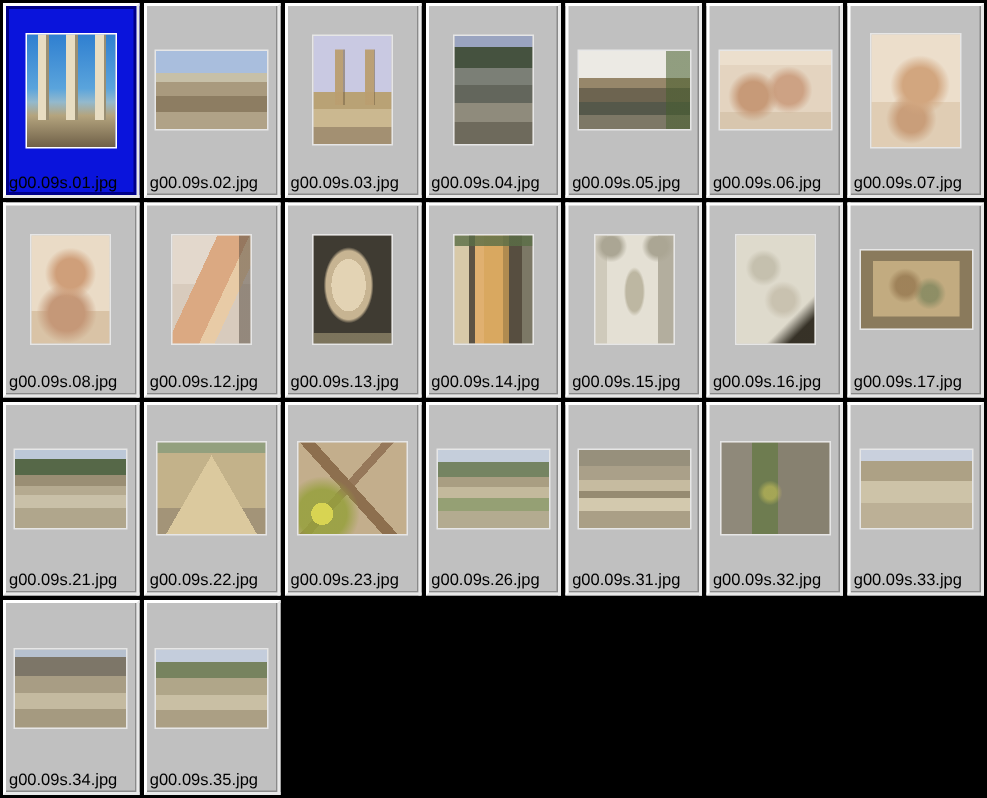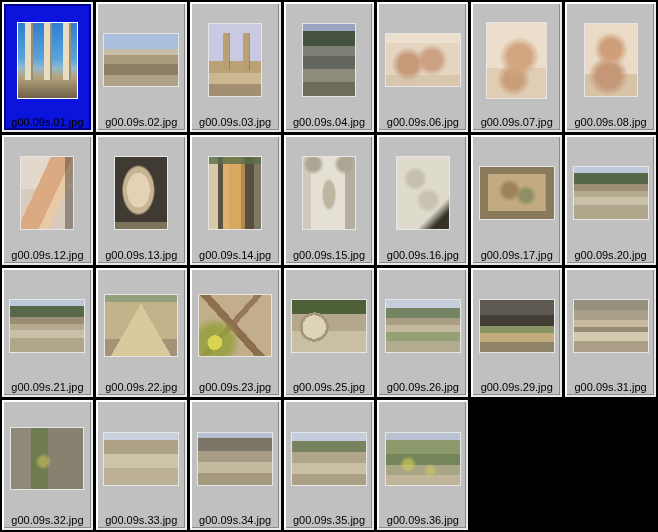--- a/index.html
+++ b/index.html
@@ -5,21 +5,21 @@
   html,body{margin:0;padding:0;background:#000;}
   .gallery{
     width:658px;height:532px;box-sizing:border-box;
     background:#000;padding:2px;
     display:grid;grid-template-columns:repeat(7,1fr);grid-auto-rows:1fr;gap:3px;
   }
   .cell{
     box-sizing:border-box;background:#c0c0c0;
     border:2px solid;border-color:#ffffff #e8e8e8 #e8e8e8 #ffffff;
     box-shadow:inset -1px -1px 0 #8a8a8a;
-    display:flex;flex-direction:column;align-items:center;
+    display:flex;flex-direction:column;
     padding:2px 2px 1px 2px;overflow:hidden;
   }
   .cell.selected{
     background:#0a14dc;
     box-shadow:inset 0 0 0 2px #000088;
   }
   .thumb{
     margin:auto;flex:0 0 auto;
     outline:1px solid rgba(255,255,255,.6);
     background-color:#b9b0a0;
@@ -159,20 +159,24 @@
   </div>
     <div class="cell">
     <div class="thumb" data-kind="temple-standing" data-shape="portrait"></div>
     <div class="label">g00.09s.03.jpg</div>
   </div>
     <div class="cell">
     <div class="thumb" data-kind="ruins-trees" data-shape="portrait"></div>
     <div class="label">g00.09s.04.jpg</div>
   </div>
     <div class="cell">
+    <div class="thumb" data-kind="ruins-white-sky" data-shape="landscape"></div>
+    <div class="label">g00.09s.05.jpg</div>
+  </div>
+    <div class="cell">
     <div class="thumb" data-kind="relief-pair" data-shape="landscape"></div>
     <div class="label">g00.09s.06.jpg</div>
   </div>
     <div class="cell">
     <div class="thumb" data-kind="relief-figure" data-shape="portrait-wide"></div>
     <div class="label">g00.09s.07.jpg</div>
   </div>
     <div class="cell">
     <div class="thumb" data-kind="relief-warrior" data-shape="portrait"></div>
     <div class="label">g00.09s.08.jpg</div>
@@ -196,63 +200,47 @@
     <div class="cell">
     <div class="thumb" data-kind="carved-panel" data-shape="portrait"></div>
     <div class="label">g00.09s.16.jpg</div>
   </div>
     <div class="cell">
     <div class="thumb" data-kind="mosaic-framed" data-shape="landscape"></div>
     <div class="label">g00.09s.17.jpg</div>
   </div>
     <div class="cell">
     <div class="thumb" data-kind="agora-terrace" data-shape="landscape"></div>
-    <div class="label">g00.09s.20.jpg</div>
-  </div>
-    <div class="cell">
-    <div class="thumb" data-kind="agora-terrace" data-shape="landscape"></div>
     <div class="label">g00.09s.21.jpg</div>
   </div>
     <div class="cell">
     <div class="thumb" data-kind="fountain-house" data-shape="landscape-tall"></div>
     <div class="label">g00.09s.22.jpg</div>
   </div>
     <div class="cell">
     <div class="thumb" data-kind="wall-flowers" data-shape="landscape-tall"></div>
     <div class="label">g00.09s.23.jpg</div>
   </div>
     <div class="cell">
-    <div class="thumb" data-kind="column-drum" data-shape="landscape"></div>
-    <div class="label">g00.09s.25.jpg</div>
-  </div>
-    <div class="cell">
     <div class="thumb" data-kind="ruins-hillside" data-shape="landscape"></div>
     <div class="label">g00.09s.26.jpg</div>
   </div>
     <div class="cell">
-    <div class="thumb" data-kind="dark-ruins" data-shape="landscape"></div>
-    <div class="label">g00.09s.29.jpg</div>
-  </div>
-    <div class="cell">
     <div class="thumb" data-kind="terrace-rows" data-shape="landscape"></div>
     <div class="label">g00.09s.31.jpg</div>
   </div>
     <div class="cell">
     <div class="thumb" data-kind="rocky-slope" data-shape="landscape-tall"></div>
     <div class="label">g00.09s.32.jpg</div>
   </div>
     <div class="cell">
     <div class="thumb" data-kind="ruins-sky" data-shape="landscape"></div>
     <div class="label">g00.09s.33.jpg</div>
   </div>
     <div class="cell">
     <div class="thumb" data-kind="ruins-rubble" data-shape="landscape"></div>
     <div class="label">g00.09s.34.jpg</div>
   </div>
     <div class="cell">
     <div class="thumb" data-kind="ruins-hill" data-shape="landscape"></div>
     <div class="label">g00.09s.35.jpg</div>
   </div>
-    <div class="cell">
-    <div class="thumb" data-kind="ruins-flowers" data-shape="landscape"></div>
-    <div class="label">g00.09s.36.jpg</div>
-  </div>
   </div>
 
 </body></html>

